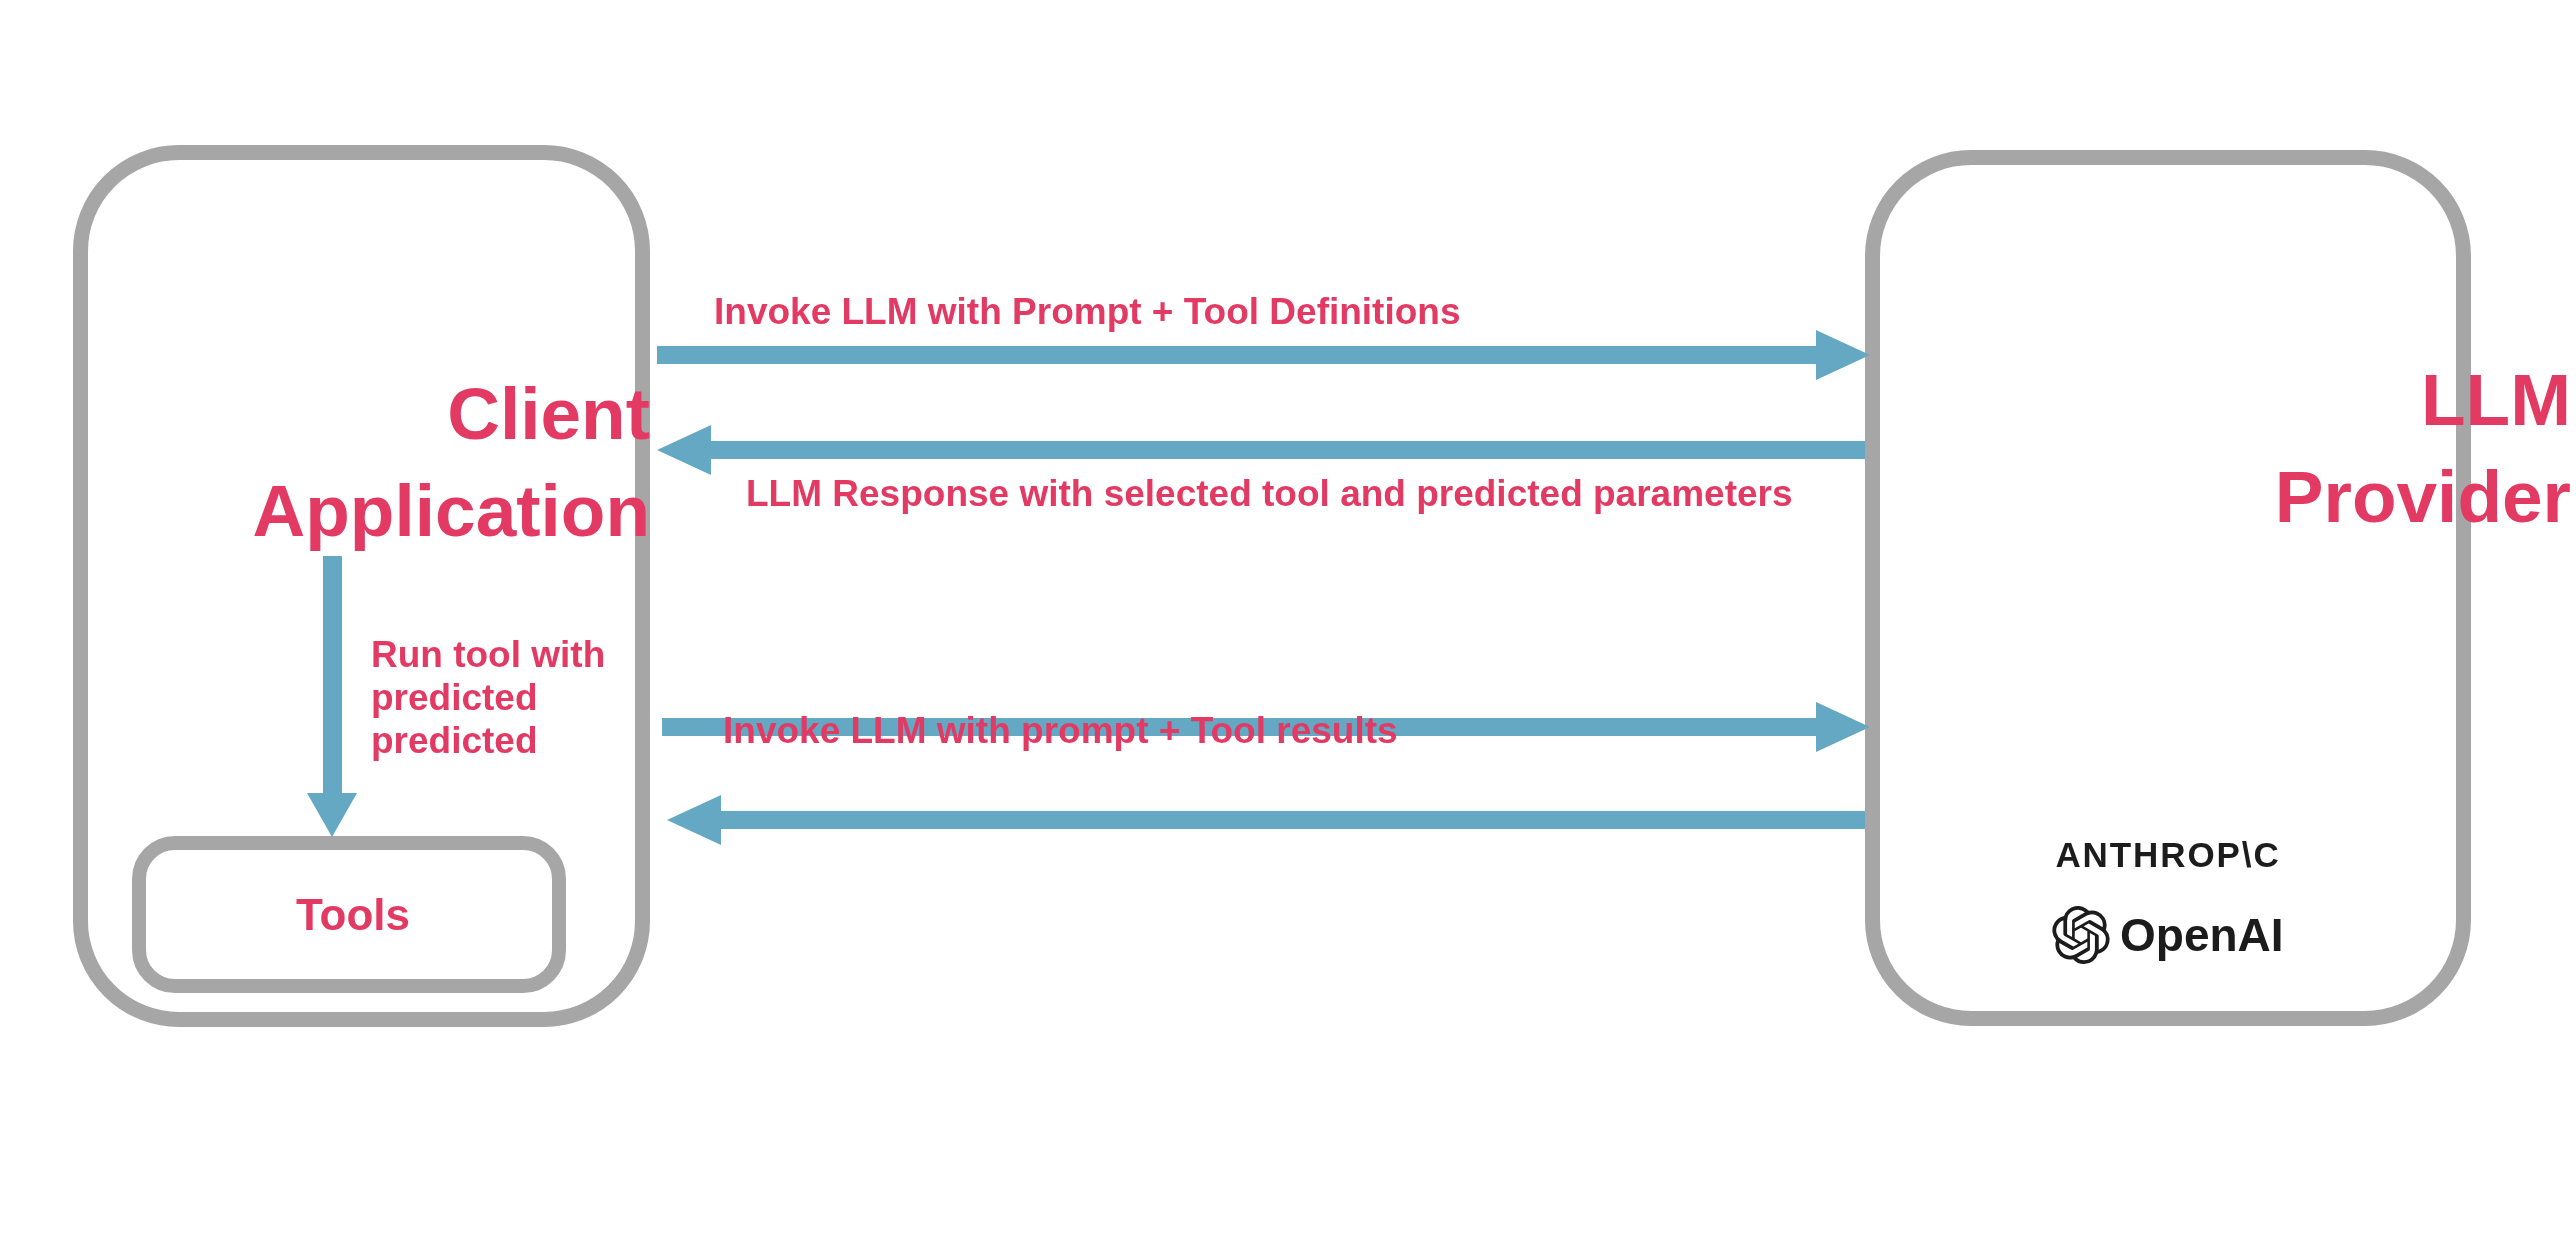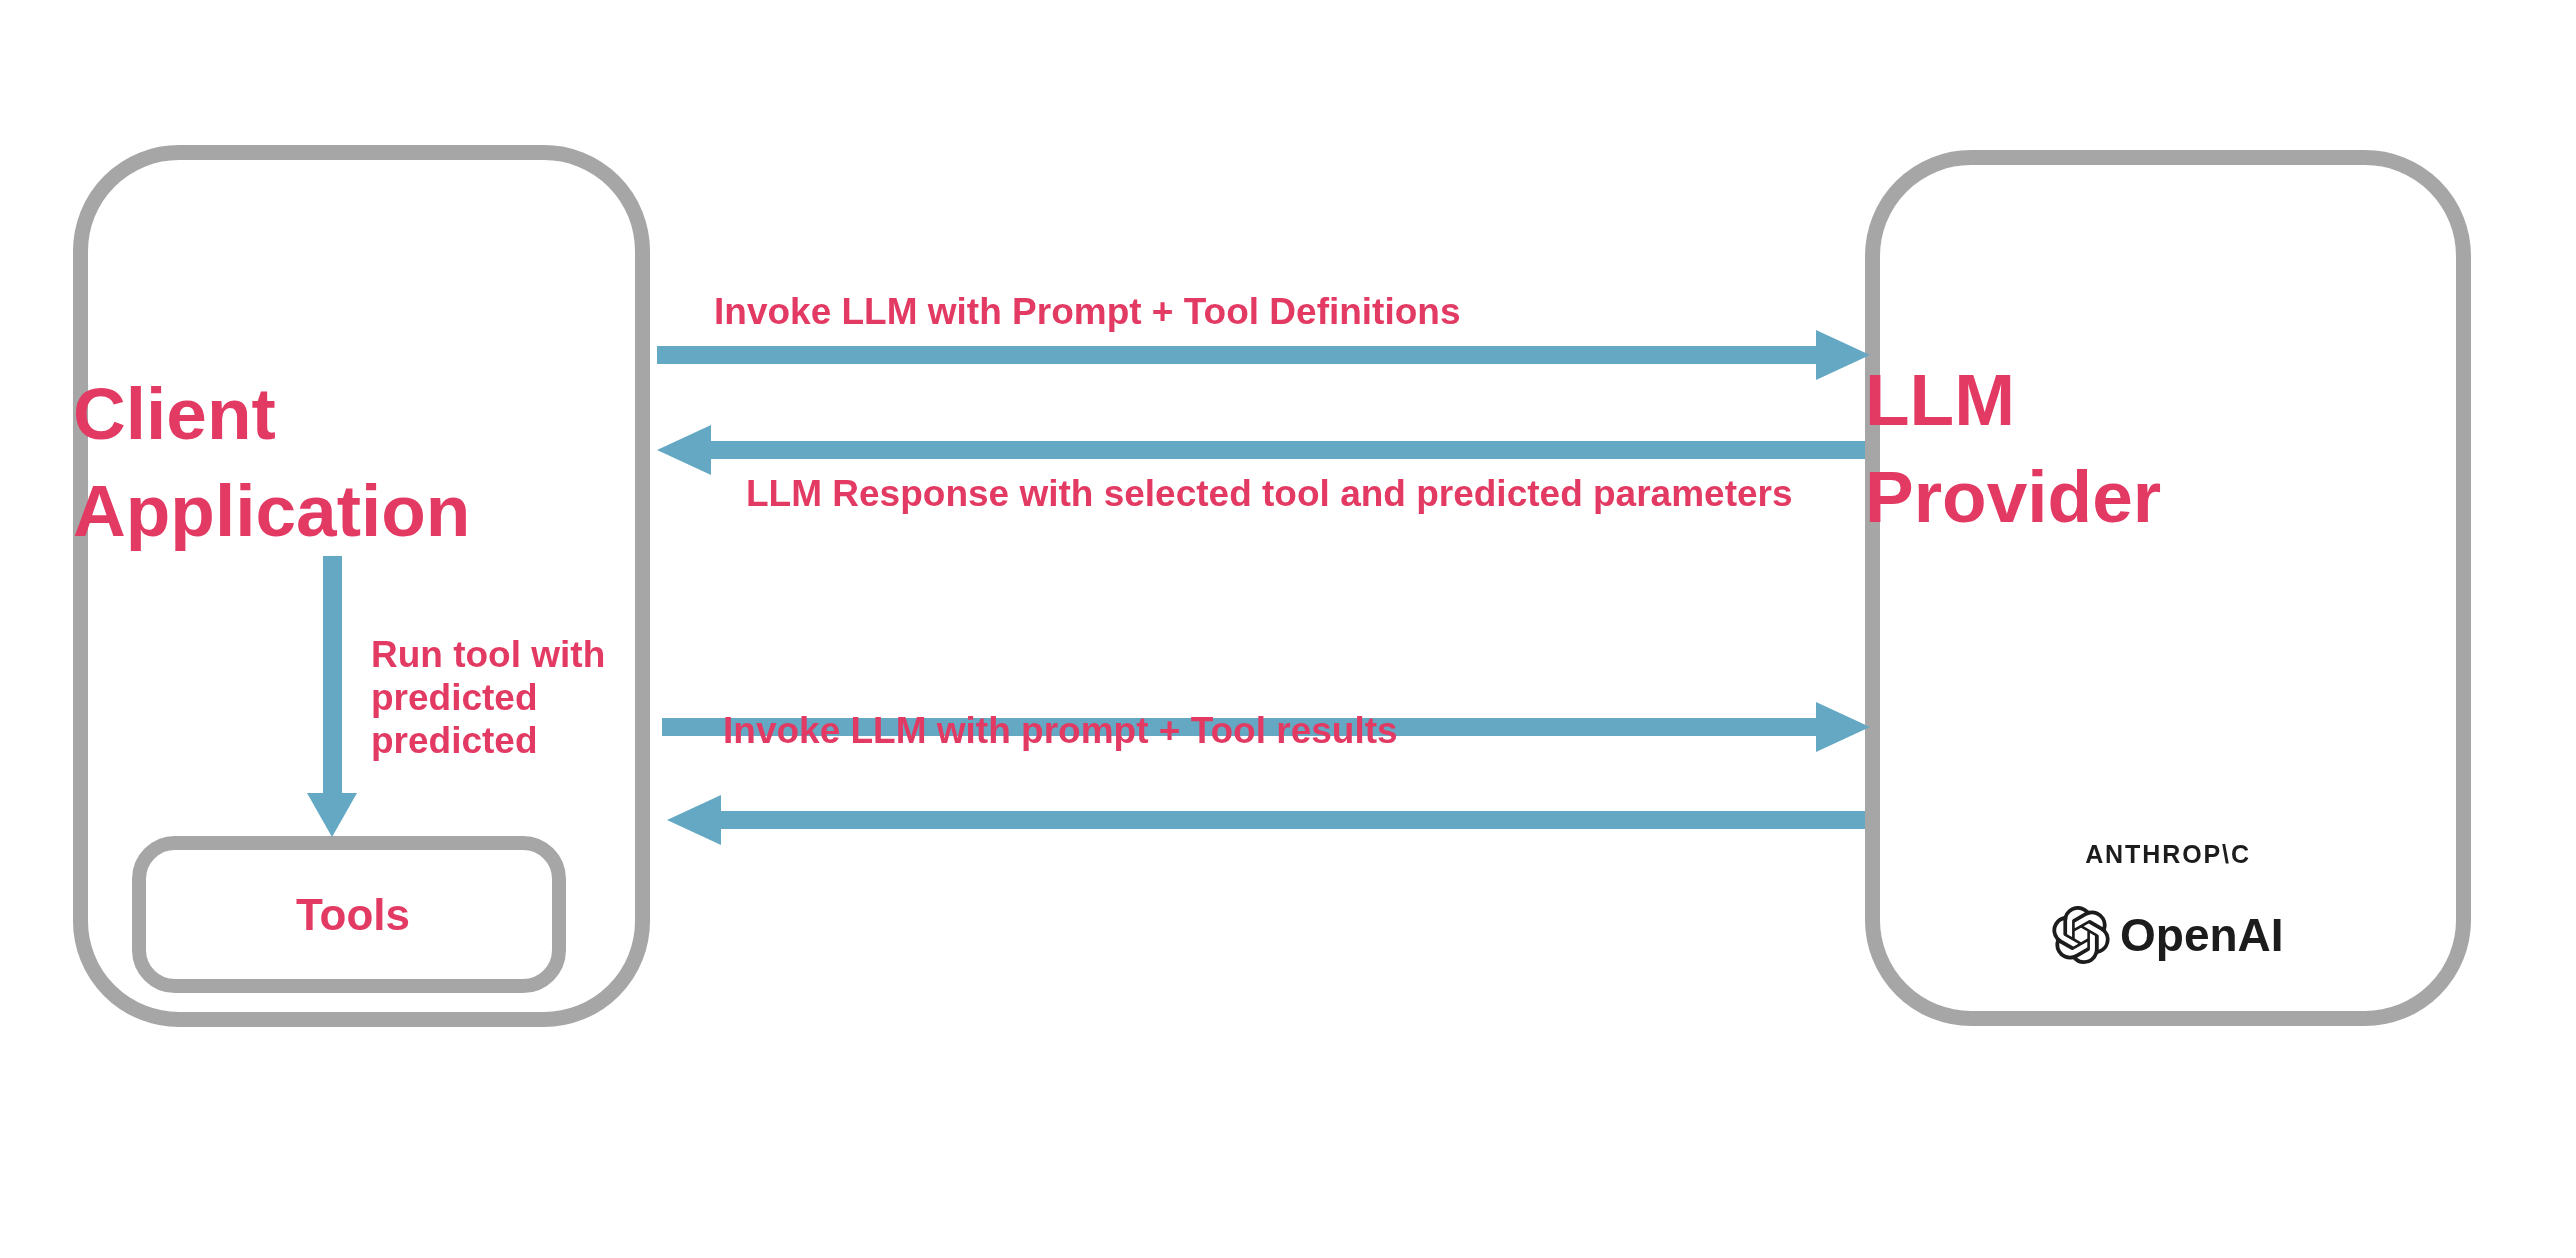--- a/index.html
+++ b/index.html
@@ -19,21 +19,21 @@
     background: #ffffff;
   }
   .box.client { left: 73px;  top: 145px; width: 577px; height: 882px; }
   .box.llm    { left: 1865px; top: 150px; width: 606px; height: 876px; }
   .box.tools  { left: 132px; top: 836px; width: 434px; height: 157px;
                 border-width: 14.5px; border-radius: 43px;
                 display: flex; align-items: center; justify-content: center; padding-left: 8px; }
 
   .big-title {
     position: absolute;
-    text-align: left;
+    text-align: right;
     font-size: 73px;
     line-height: 97px;
     font-weight: 700;
     color: var(--pink);
   }
   .client-title { left: 73px;  top: 365px; width: 577px; }
   .llm-title    { left: 1865px; top: 351px; width: 706px; }
 
   .tools-label {
     font-size: 44px;
@@ -95,21 +95,21 @@
     position: absolute; left: 0; bottom: 0; width: 0; height: 0;
     border-left: 25px solid transparent;
     border-right: 25px solid transparent;
     border-top: 44px solid var(--blue);
   }
 
   .anthropic-wordmark {
     position: absolute;
     left: 1865px; top: 835px; width: 606px;
     text-align: center;
-    font-size: 25px; line-height: 39px;
+    font-size: 35px; line-height: 39px;
     font-weight: 700;
     letter-spacing: 1.9px;
     color: var(--ink);
   }
   .openai-row {
     position: absolute;
     left: 1865px; top: 904px; width: 606px; height: 62px;
     display: flex; align-items: center; justify-content: center;
     gap: 9.7px;
   }

